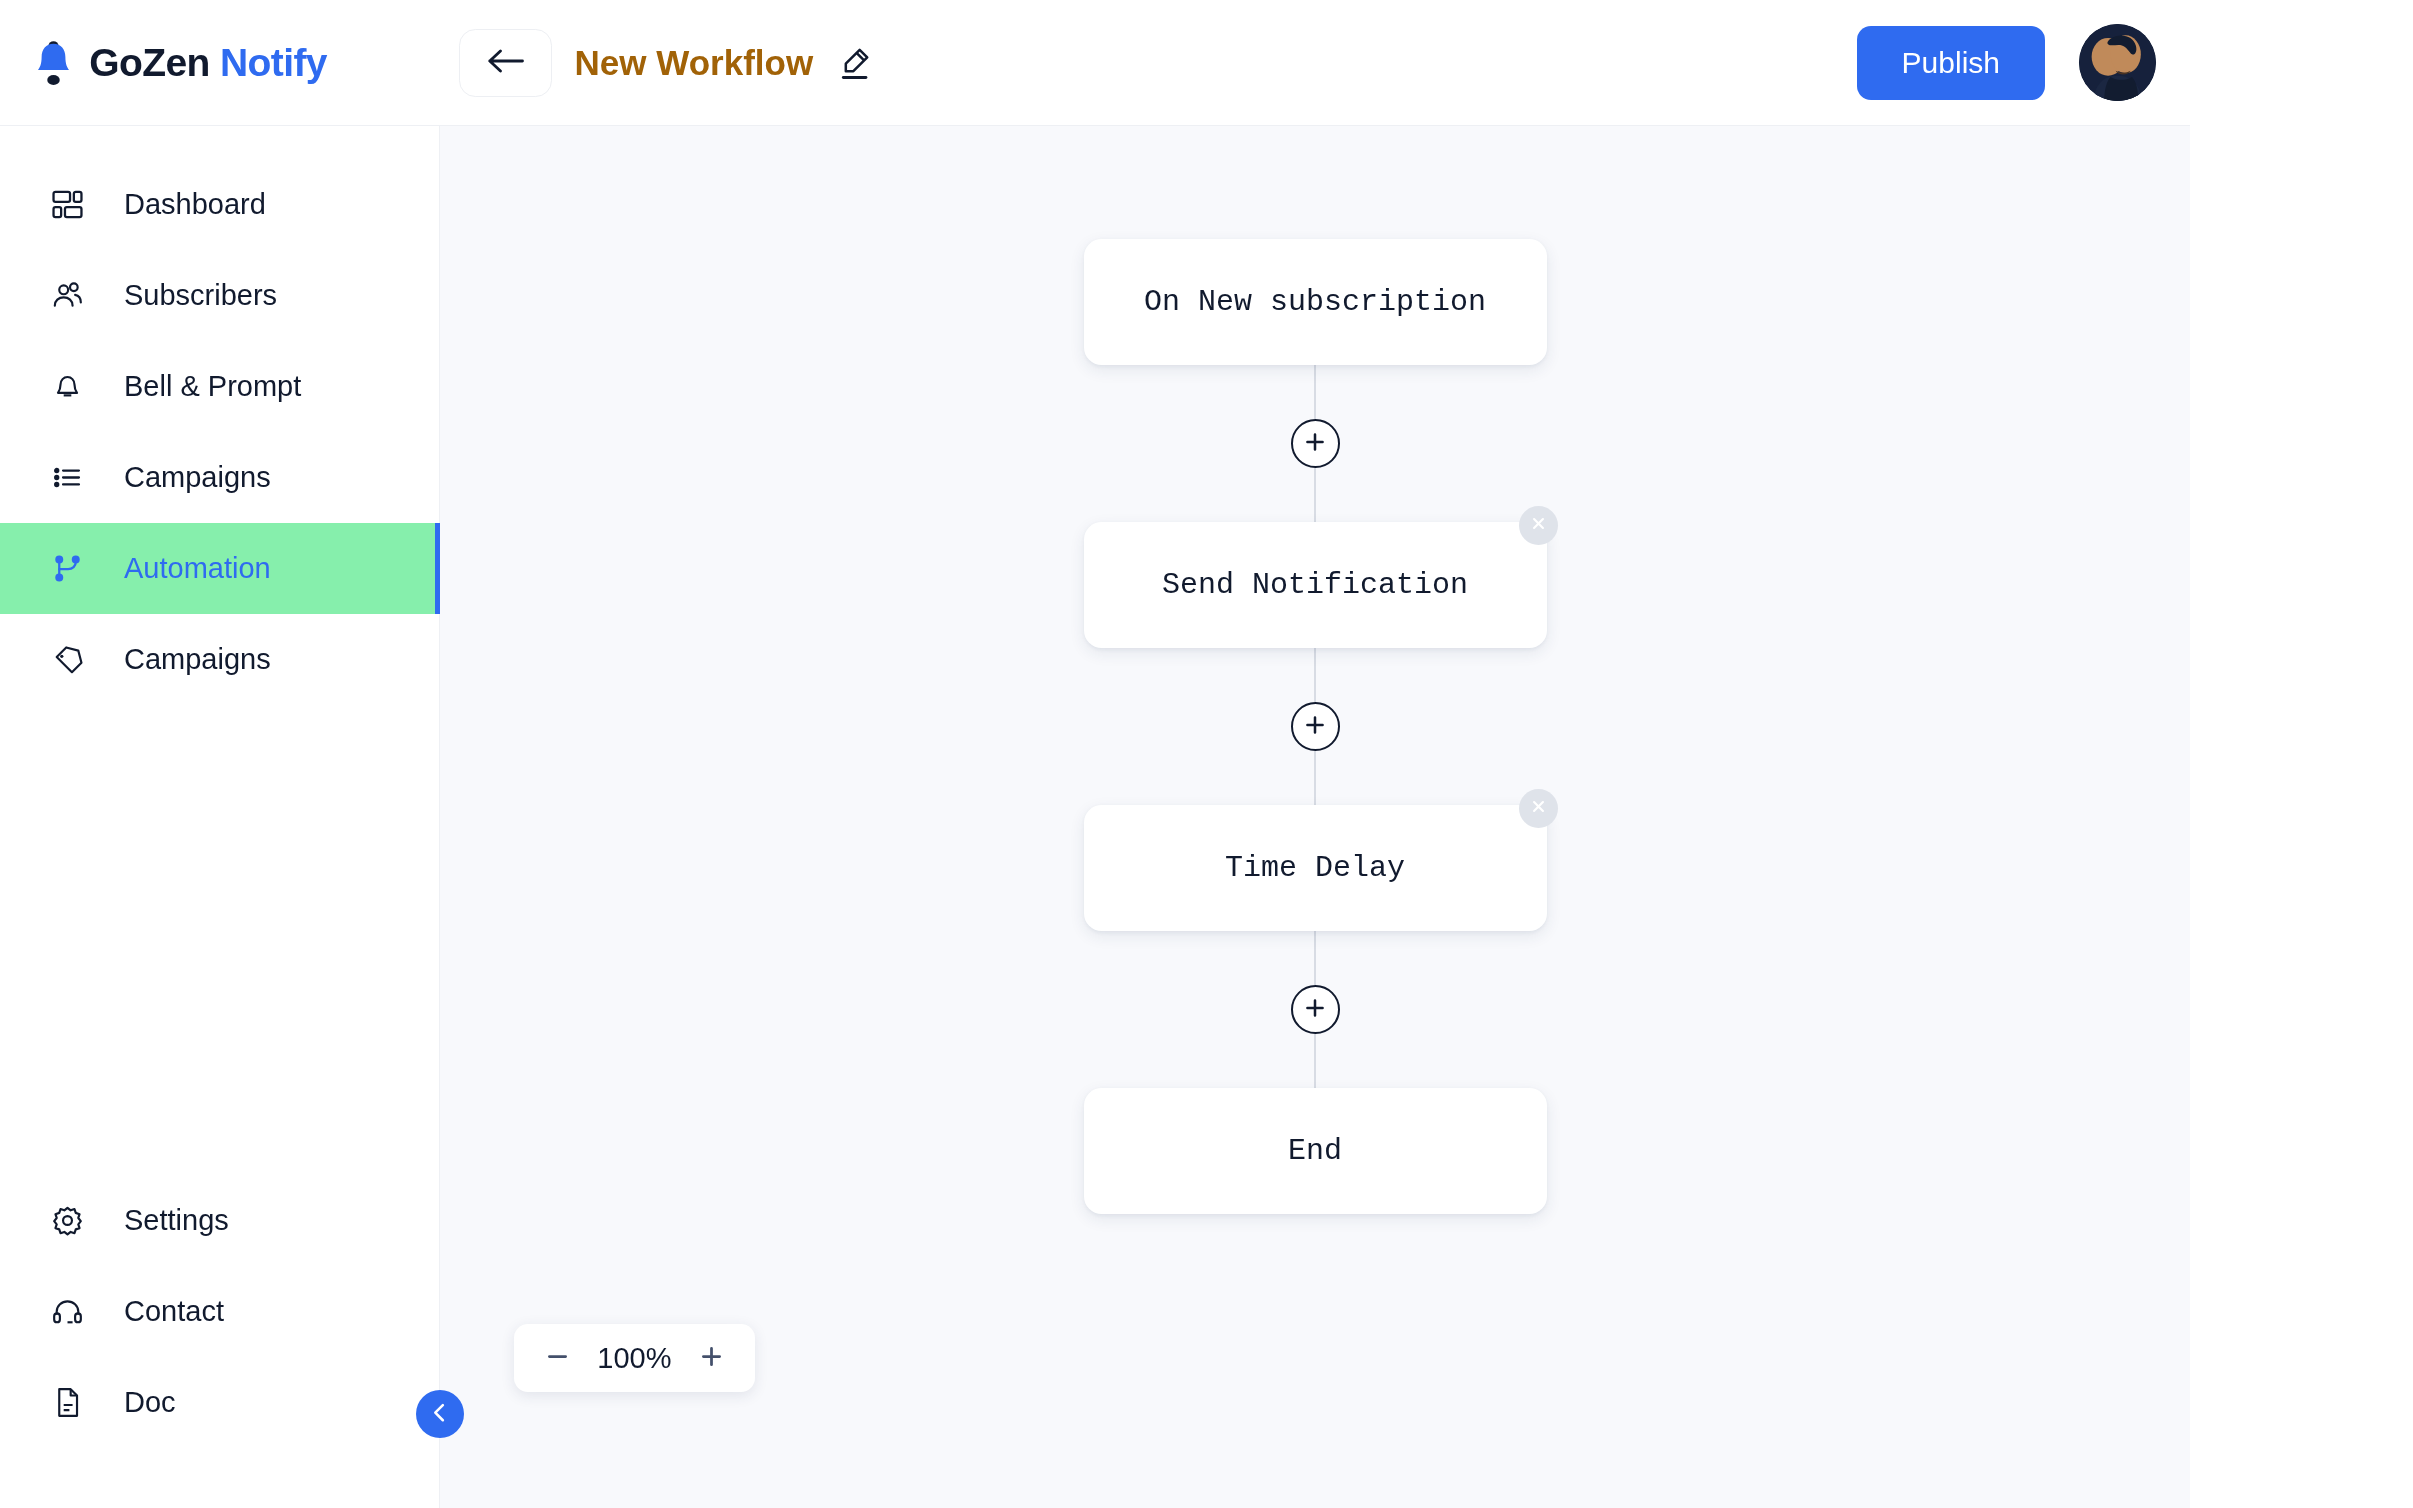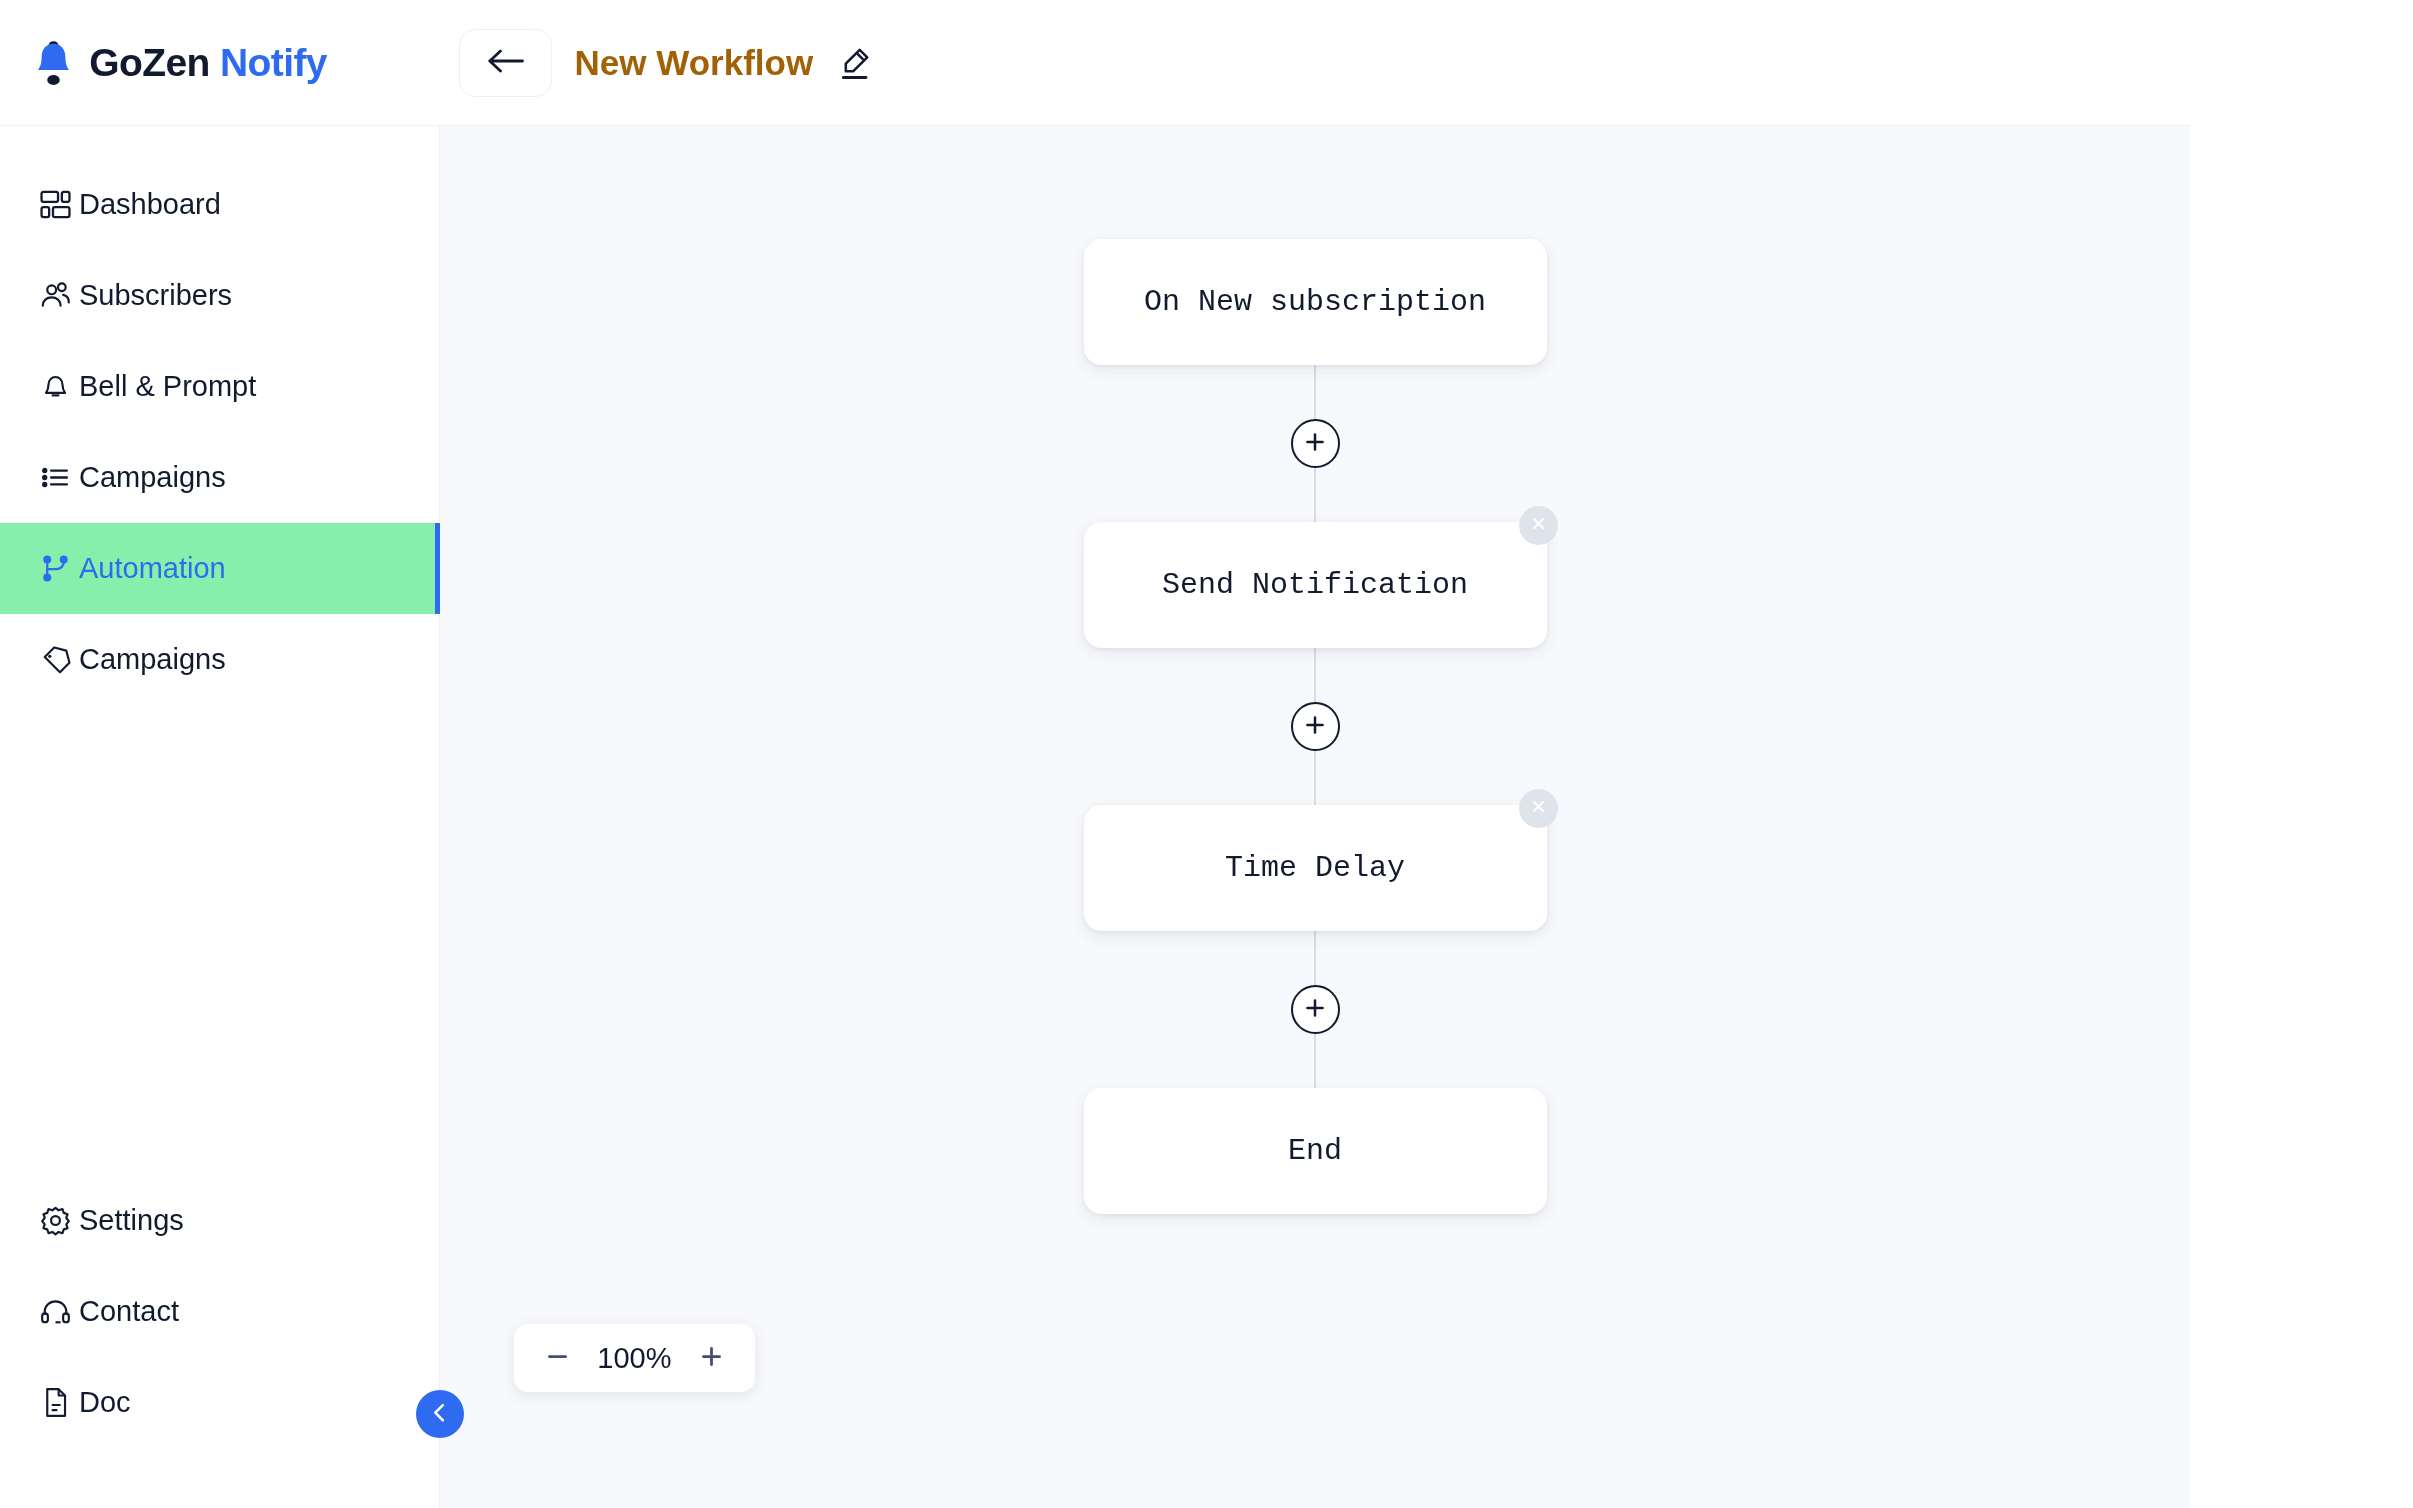--- a/index.html
+++ b/index.html
@@ -58,22 +58,22 @@
   .sidebar {
     width: 440px; flex: 0 0 440px;
     background: #ffffff;
     border-right: 1.3px solid #eef0f4;
     display: flex; flex-direction: column;
     position: relative; z-index: 20;
   }
   .nav-top { padding-top: 33px; }
   .nav-bottom { margin-top: auto; padding-bottom: 60px; }
   .nav-item {
-    display: flex; align-items: center; gap: 5px;
-    height: 91px; padding-left: 36px;
+    display: flex; align-items: center; gap: 38px;
+    height: 91px; padding-left: 48px;
     cursor: pointer; position: relative;
   }
   .nav-item .ic { width: 38px; height: 38px; flex: 0 0 38px; display: flex; align-items: center; justify-content: center; }
   .nav-item .lbl { font-size: 29px; color: #111a2e; font-weight: 400; white-space: nowrap; }
   .nav-item.active { background: #86efac; }
   .nav-item.active .lbl { color: #2f6bf0; font-weight: 500; }
   .nav-item.active::after {
     content: ""; position: absolute; right: -1.3px; top: 0; bottom: 0;
     width: 5px; background: #2f6bf0;
   }
@@ -171,20 +171,34 @@
       <span class="wf-title">New Workflow</span>
       <span class="edit-icon">
         <svg width="34" height="34" viewBox="0 0 54 54" fill="none">
           <path d="M36 6l12 12-22 22H14V28L36 6z" stroke="#111a2e" stroke-width="4" stroke-linejoin="round"></path>
           <path d="M31 11l12 12" stroke="#111a2e" stroke-width="4"></path>
           <path d="M10 50h36" stroke="#111a2e" stroke-width="4.5" stroke-linecap="round"></path>
         </svg>
       </span>
     </div>
 
+    <div class="header-right">
+      <button class="publish-btn">Publish</button>
+      <div class="avatar">
+        <svg width="77" height="77" viewBox="0 0 122 122">
+          <circle cx="61" cy="61" r="61" fill="#16213c"></circle>
+          <ellipse cx="46" cy="52" rx="26" ry="30" fill="#c08a5a"></ellipse>
+          <path d="M22 122c4-28 18-40 39-40s35 12 39 40z" fill="#1b2742"></path>
+          <ellipse cx="74" cy="48" rx="24" ry="30" fill="#c08a5a"></ellipse>
+          <path d="M52 22c16-8 34-2 38 12 3 10-2 16-6 14-4-2-8-12-16-14-8-2-18 2-22-2-3-3 2-8 6-10z" fill="#121c30"></path>
+          <path d="M58 74c8 4 16 4 24 0-4 8-20 8-24 0z" fill="#4a3322"></path>
+          <path d="M50 84c10 6 24 6 34 0 6 6 10 20 10 38H40c0-18 4-32 10-38z" fill="#121c30"></path>
+        </svg>
+      </div>
+    </div>
   </div>
 
   <div class="body">
 
     <div class="sidebar">
 
       <div class="nav-top">
 
         <div class="nav-item">
           <span class="ic">

